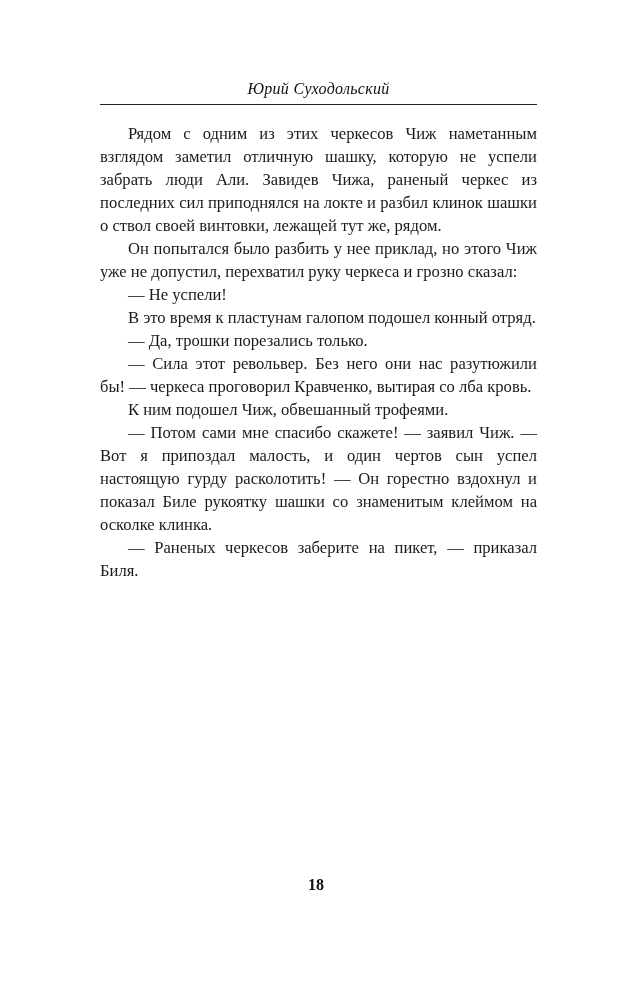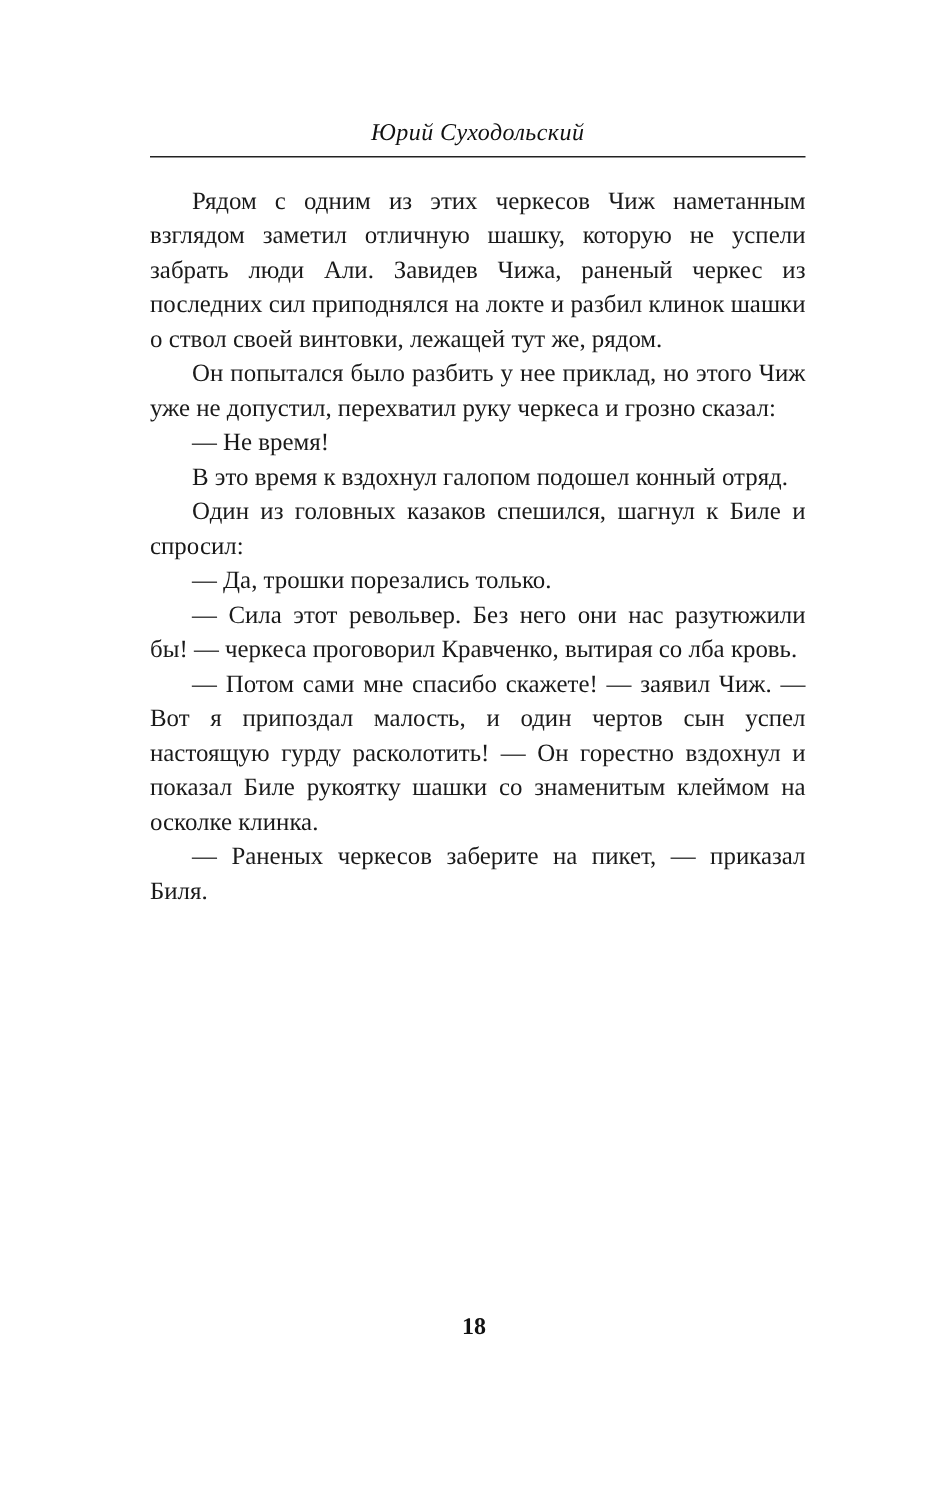--- a/index.html
+++ b/index.html
@@ -61,22 +61,22 @@
 </style>
 </head>
 <body>
 
 <div class="page">
   <div class="running-head">Юрий Суходольский</div>
   <hr class="head-rule">
   <div class="text-block">
       <p class="para indent">Рядом с одним из этих черкесов Чиж наметанным взглядом заметил отличную шашку, которую не успели забрать люди Али. Завидев Чижа, раненый черкес из последних сил приподнялся на локте и разбил клинок шашки о ствол своей винтовки, лежащей тут же, рядом.</p>
       <p class="para indent">Он попытался было разбить у нее приклад, но этого Чиж уже не допустил, перехватил руку черкеса и грозно сказал:</p>
-      <p class="para indent">— Не время!</p>
-      <p class="para indent">В это время к вздохнул галопом подошел конный отряд.</p>
-      <p class="para indent">Один из головных казаков спешился, шагнул к Биле и спросил:</p>
+      <p class="para indent">— Не успели!</p>
+      <p class="para indent">В это время к пластунам галопом подошел конный отряд.</p>
       <p class="para indent">— Да, трошки порезались только.</p>
       <p class="para indent">— Сила этот револьвер. Без него они нас разутюжили бы! — черкеса проговорил Кравченко, вытирая со лба кровь.</p>
+      <p class="para indent">К ним подошел Чиж, обвешанный трофеями.</p>
       <p class="para indent">— Потом сами мне спасибо скажете! — заявил Чиж. — Вот я припоздал малость, и один чертов сын успел настоящую гурду расколотить! — Он горестно вздохнул и показал Биле рукоятку шашки со знаменитым клеймом на осколке клинка.</p>
       <p class="para indent">— Раненых черкесов заберите на пикет, — приказал Биля.</p>
     </div>
   <div class="page-number">18</div>
 </div>
 
 </body></html>

